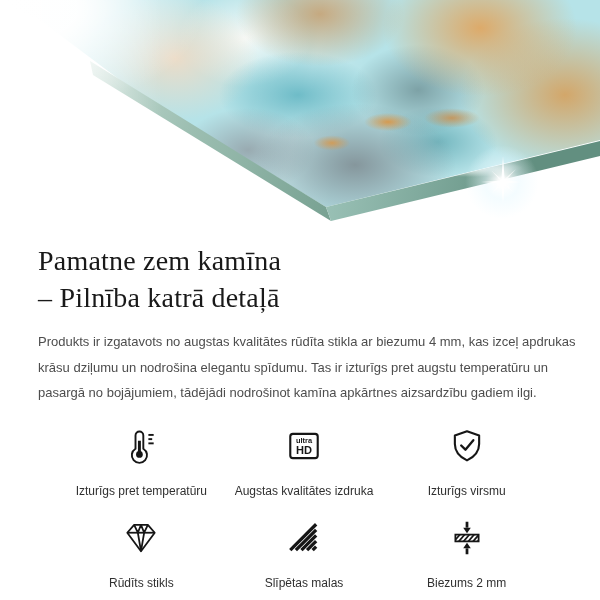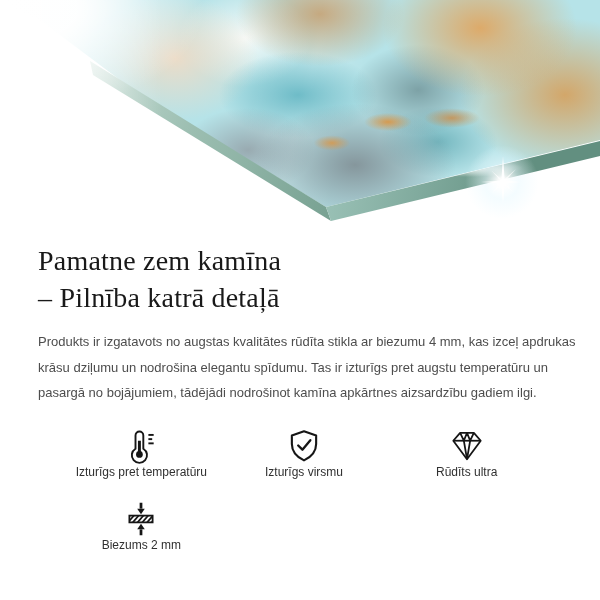--- a/index.html
+++ b/index.html
@@ -63,21 +63,21 @@
     color:#4d4d4d;letter-spacing:0;
   }
 
   
   .features{
     display:grid;grid-template-columns:repeat(3,1fr);row-gap:21px;
     padding:0 22px;margin-top:21px;
   }
   .feature{display:flex;flex-direction:column;align-items:center;}
   .feature .icon{width:38px;height:38px;display:block;}
-  .feature .label{margin-top:0;font-size:12px;color:#303030;white-space:nowrap;}
+  .feature .label{margin-top:19px;font-size:12px;color:#303030;white-space:nowrap;}
   svg text{font-family:"Liberation Sans",sans-serif;}
 </style>
 </head>
 <body>
 
 <div class="hero">
   <div class="panel-surface"></div>
   <div class="panel-edge-left"></div>
   <div class="panel-edge-right"></div>
   <div class="hero-fade"></div>
@@ -106,41 +106,61 @@
         <path d="M12.8 8 a3.7 3.7 0 0 1 7.4 0 v12.6 a7.2 7.2 0 1 1 -7.4 0 z" fill="none" stroke="#161616" stroke-width="1.8"></path>
         <line x1="16.5" y1="13" x2="16.5" y2="24" stroke="#161616" stroke-width="2.8"></line>
         <circle cx="16.5" cy="26" r="3.2" fill="#161616"></circle>
         <line x1="25" y1="7.5" x2="30" y2="7.5" stroke="#161616" stroke-width="1.8"></line>
         <line x1="25" y1="11.5" x2="28.6" y2="11.5" stroke="#161616" stroke-width="1.8"></line>
         <line x1="25" y1="15.5" x2="30" y2="15.5" stroke="#161616" stroke-width="1.8"></line>
       </svg>
       <span class="label">Izturīgs pret temperatūru</span>
     </div>
 
+    <div class="feature">
+      <svg class="icon" viewBox="0 0 36 36">
+        <rect x="5" y="6.5" width="26" height="23" rx="2.5" fill="none" stroke="#161616" stroke-width="2"></rect>
+        <text x="18" y="15.5" text-anchor="middle" font-size="7" font-weight="700" fill="#161616">ultra</text>
+        <text x="18" y="26" text-anchor="middle" font-size="10.5" font-weight="700" fill="#161616">HD</text>
+      </svg>
+      <span class="label">Augstas kvalitātes izdruka</span>
+    </div>
 
     <div class="feature">
       <svg class="icon" viewBox="0 0 36 36">
         <path d="M18 4 L29.5 8 V16 C29.5 23.5 24.8 28.3 18 31.6 C11.2 28.3 6.5 23.5 6.5 16 V8 Z" fill="none" stroke="#161616" stroke-width="2" stroke-linejoin="round"></path>
         <polyline points="12.5,17.5 16.5,21.5 24,12.5" fill="none" stroke="#161616" stroke-width="2.2" stroke-linecap="round" stroke-linejoin="round"></polyline>
       </svg>
       <span class="label">Izturīgs virsmu</span>
     </div>
 
     <div class="feature">
       <svg class="icon" viewBox="0 0 36 36">
         <g fill="none" stroke="#161616" stroke-width="1.7" stroke-linejoin="round">
           <path d="M5 13 L11.5 5.5 H24.5 L31 13 L18 30.5 Z"></path>
           <path d="M5 13 H31"></path>
           <path d="M11.5 5.5 L15 13 L18 5.5 L21 13 L24.5 5.5"></path>
           <path d="M15 13 L18 30.5 M21 13 L18 30.5"></path>
         </g>
       </svg>
-      <span class="label">Rūdīts ultra</span>
+      <span class="label">Rūdīts stikls</span>
     </div>
 
+    <div class="feature">
+      <svg class="icon" viewBox="0 0 36 36">
+        <g stroke="#161616" stroke-width="3.1" stroke-linecap="butt">
+          <line x1="5" y1="29.5" x2="29.5" y2="5"></line>
+          <line x1="10.3" y1="29.5" x2="29.5" y2="10.3"></line>
+          <line x1="15.6" y1="29.5" x2="29.5" y2="15.6"></line>
+          <line x1="20.9" y1="29.5" x2="29.5" y2="20.9"></line>
+          <line x1="26.2" y1="29.5" x2="29.5" y2="26.2"></line>
+        </g>
+      </svg>
+      <span class="label">Slīpētas malas</span>
+    </div>
 
     <div class="feature">
       <svg class="icon" viewBox="0 0 36 36">
         <defs>
             <clipPath id="barclip">
               <rect x="7" y="14.8" width="22" height="6.4"></rect>
             </clipPath>
           </defs>
         <rect x="7" y="14.8" width="22" height="6.4" fill="none" stroke="#161616" stroke-width="1.7"></rect>
         <g clip-path="url(#barclip)" stroke="#161616" stroke-width="1.7">

